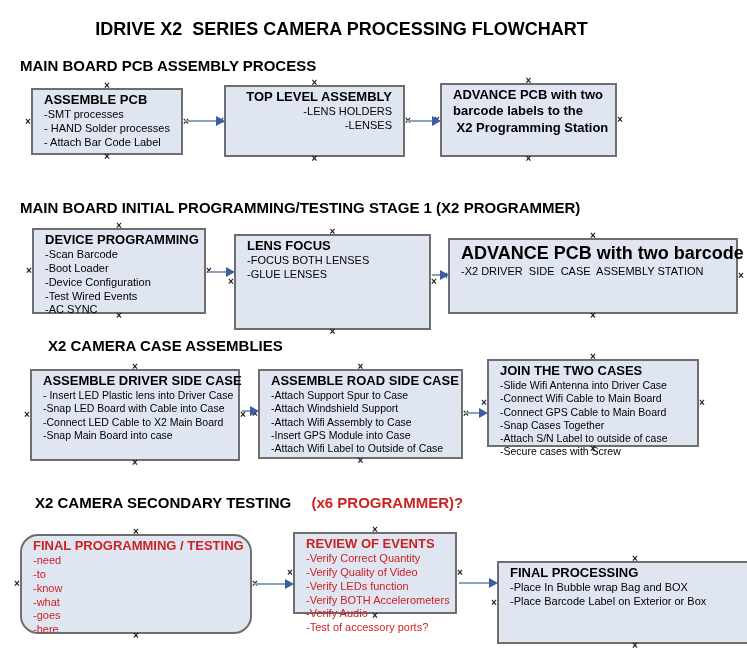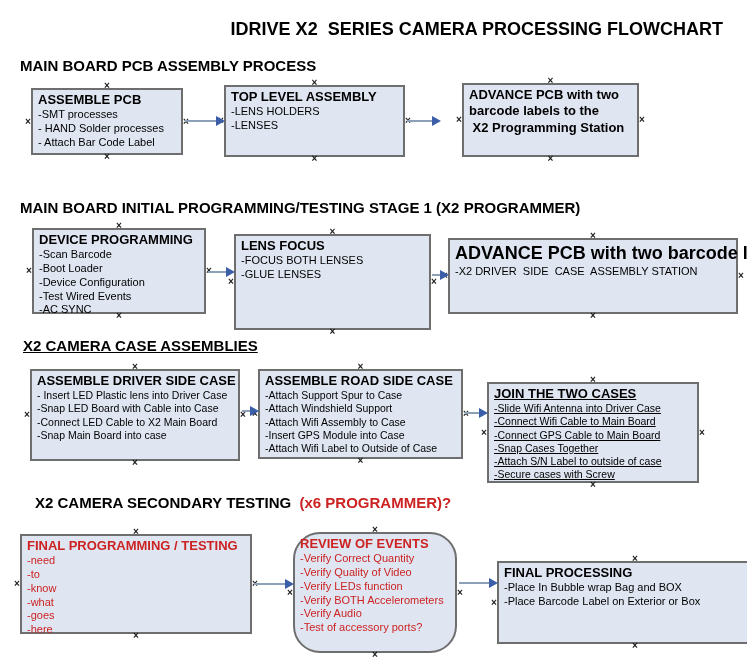--- a/index.html
+++ b/index.html
@@ -8,31 +8,31 @@
     --red:#cc2222;
     --linecol:#8ca0b8;
     --headcol:#3a5fa8;
   }
   html,body{margin:0;padding:0;}
   body{
     width:747px;height:662px;position:relative;background:#ffffff;
     font-family:"Liberation Sans",sans-serif;color:#000;overflow:hidden;
   }
   .page-title{
-    position:absolute;top:19px;left:0;width:683px;text-align:right;
-    font-size:18px;font-weight:bold;white-space:pre;letter-spacing:0px;padding-left:40px;
+    position:absolute;top:19px;left:0;width:683px;text-align:center;
+    font-size:18px;font-weight:bold;white-space:pre;letter-spacing:0px;
   }
   .sec-h{
     position:absolute;font-size:15px;font-weight:bold;white-space:pre;
   }
-  .sec-h .red{color:var(--red);}
+  .sec-h .red{color:var(--red);margin-left:12px;}
   .node{
     position:absolute;background:var(--boxfill);
     border:2px solid var(--boxborder);
-    box-sizing:border-box;padding:2px 5px;
+    box-sizing:border-box;padding:2px 11px;
   }
   .nt{font-weight:bold;font-size:13px;line-height:1.25;white-space:pre;}
   .ni{font-size:11px;line-height:1.25;white-space:pre;}
   .sm .ni{font-size:10.5px;}
   .red{color:var(--red);}
   .handle{
     position:absolute;font-size:10px;line-height:8px;width:8px;height:8px;
     color:#1a1a1a;font-weight:bold;text-align:center;pointer-events:none;
   }
   .handle::before{content:"\00d7";}
@@ -49,45 +49,45 @@
     border-top:5px solid transparent;border-bottom:5px solid transparent;
   }
 </style>
 </head>
 <body>
 
 <div class="page-title">IDRIVE X2  SERIES CAMERA PROCESSING FLOWCHART</div>
 
 <div class="sec-h" style="left:20px;top:57px;text-align:right;">MAIN BOARD PCB ASSEMBLY PROCESS</div>
 <div class="sec-h" style="left:20px;top:199px;">MAIN BOARD INITIAL PROGRAMMING/TESTING STAGE 1 (X2 PROGRAMMER)</div>
-<div class="sec-h" style="left:23px;top:337px;text-decoration:underline;">X2 CAMERA CASE ASSEMBLIES</div>
+<div class="sec-h" style="left:48px;top:337px;">X2 CAMERA CASE ASSEMBLIES</div>
 <div class="sec-h" style="left:35px;top:494px;"><span>X2 CAMERA SECONDARY TESTING  </span><span class="red">(x6 PROGRAMMER)?</span></div>
 
 <div class="node" style="left:31px;top:88px;width:152px;height:67px;">
   <div class="nt">ASSEMBLE PCB</div>
   <div class="ni">-SMT processes</div>
   <div class="ni">- HAND Solder processes</div>
   <div class="ni">- Attach Bar Code Label</div>
 <span class="handle hT"></span>
     <span class="handle hB"></span>
     <span class="handle hL"></span>
     <span class="handle hR"></span>
   </div>
 
-<div class="node" style="left:224px;top:85px;width:181px;height:72px;">
+<div class="node" style="left:224px;top:85px;width:181px;height:72px;text-align:right;">
   <div class="nt">TOP LEVEL ASSEMBLY</div>
   <div class="ni">-LENS HOLDERS</div>
   <div class="ni">-LENSES</div>
 <span class="handle hT"></span>
     <span class="handle hB"></span>
     <span class="handle hL"></span>
     <span class="handle hR"></span>
   </div>
 
-<div class="node" style="left:440px;top:83px;width:177px;height:74px;margin-left:22px;">
+<div class="node" style="left:440px;top:83px;width:177px;height:74px;">
   <div class="nt">ADVANCE PCB with two</div>
   <div class="nt">barcode labels to the</div>
   <div class="nt"> X2 Programming Station</div>
 <span class="handle hT"></span>
     <span class="handle hB"></span>
     <span class="handle hL"></span>
     <span class="handle hR"></span>
   </div>
 
 <div class="node" style="left:32px;top:228px;width:174px;height:86px;">
@@ -140,49 +140,49 @@
   <div class="ni">-Attach Windshield Support</div>
   <div class="ni">-Attach Wifi Assembly to Case</div>
   <div class="ni">-Insert GPS Module into Case</div>
   <div class="ni">-Attach Wifi Label to Outside of Case</div>
 <span class="handle hT"></span>
     <span class="handle hB"></span>
     <span class="handle hL"></span>
     <span class="handle hR"></span>
   </div>
 
-<div class="node sm" style="left:487px;top:382px;width:212px;height:101px;text-decoration:underline;">
+<div class="node sm" style="left:487px;top:359px;width:212px;height:88px;">
   <div class="nt">JOIN THE TWO CASES</div>
   <div class="ni">-Slide Wifi Antenna into Driver Case</div>
   <div class="ni">-Connect Wifi Cable to Main Board</div>
   <div class="ni">-Connect GPS Cable to Main Board</div>
   <div class="ni">-Snap Cases Together</div>
   <div class="ni">-Attach S/N Label to outside of case</div>
   <div class="ni">-Secure cases with Screw</div>
 <span class="handle hT"></span>
     <span class="handle hB"></span>
     <span class="handle hL"></span>
     <span class="handle hR"></span>
   </div>
 
-<div class="node" style="left:20px;top:534px;width:232px;height:100px;">
+<div class="node" style="left:20px;top:534px;width:232px;height:100px;border-radius:18px;">
   <div class="nt red">FINAL PROGRAMMING / TESTING</div>
   <div class="ni red">-need</div>
   <div class="ni red">-to</div>
   <div class="ni red">-know</div>
   <div class="ni red">-what</div>
   <div class="ni red">-goes</div>
   <div class="ni red">-here</div>
 <span class="handle hT"></span>
     <span class="handle hB"></span>
     <span class="handle hL"></span>
     <span class="handle hR"></span>
   </div>
 
-<div class="node" style="left:293px;top:532px;width:164px;height:121px;border-radius:27px;">
+<div class="node" style="left:293px;top:532px;width:164px;height:82px;">
   <div class="nt red">REVIEW OF EVENTS</div>
   <div class="ni red">-Verify Correct Quantity</div>
   <div class="ni red">-Verify Quality of Video</div>
   <div class="ni red">-Verify LEDs function</div>
   <div class="ni red">-Verify BOTH Accelerometers</div>
   <div class="ni red">-Verify Audio</div>
   <div class="ni red">-Test of accessory ports?</div>
 <span class="handle hT"></span>
     <span class="handle hB"></span>
     <span class="handle hL"></span>

